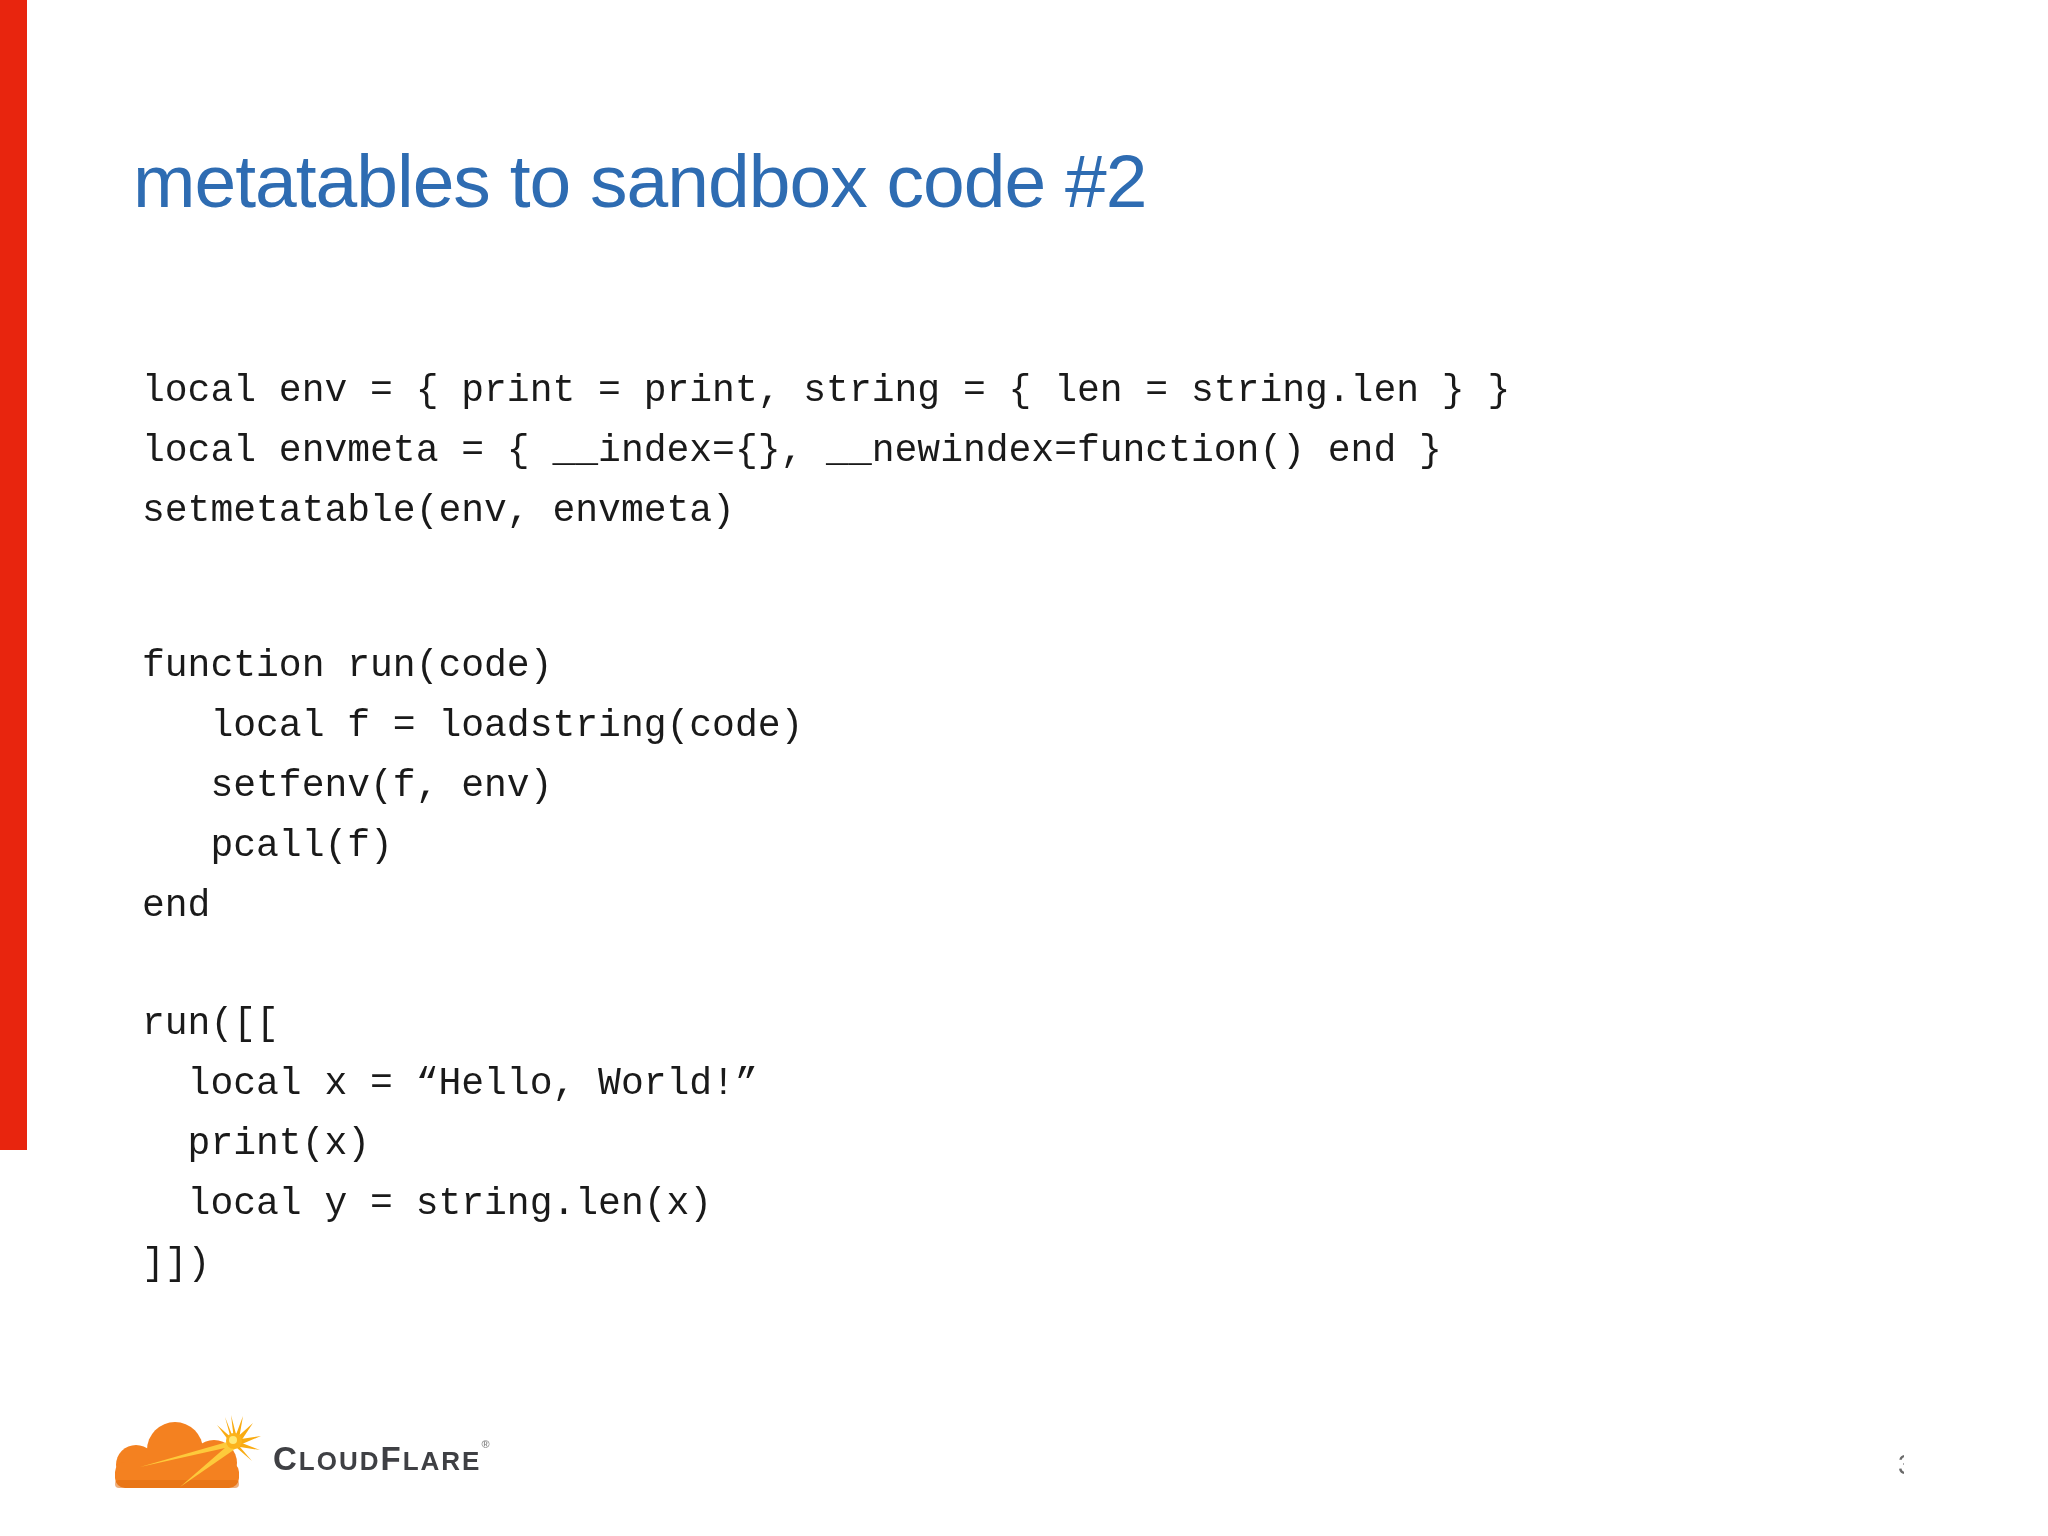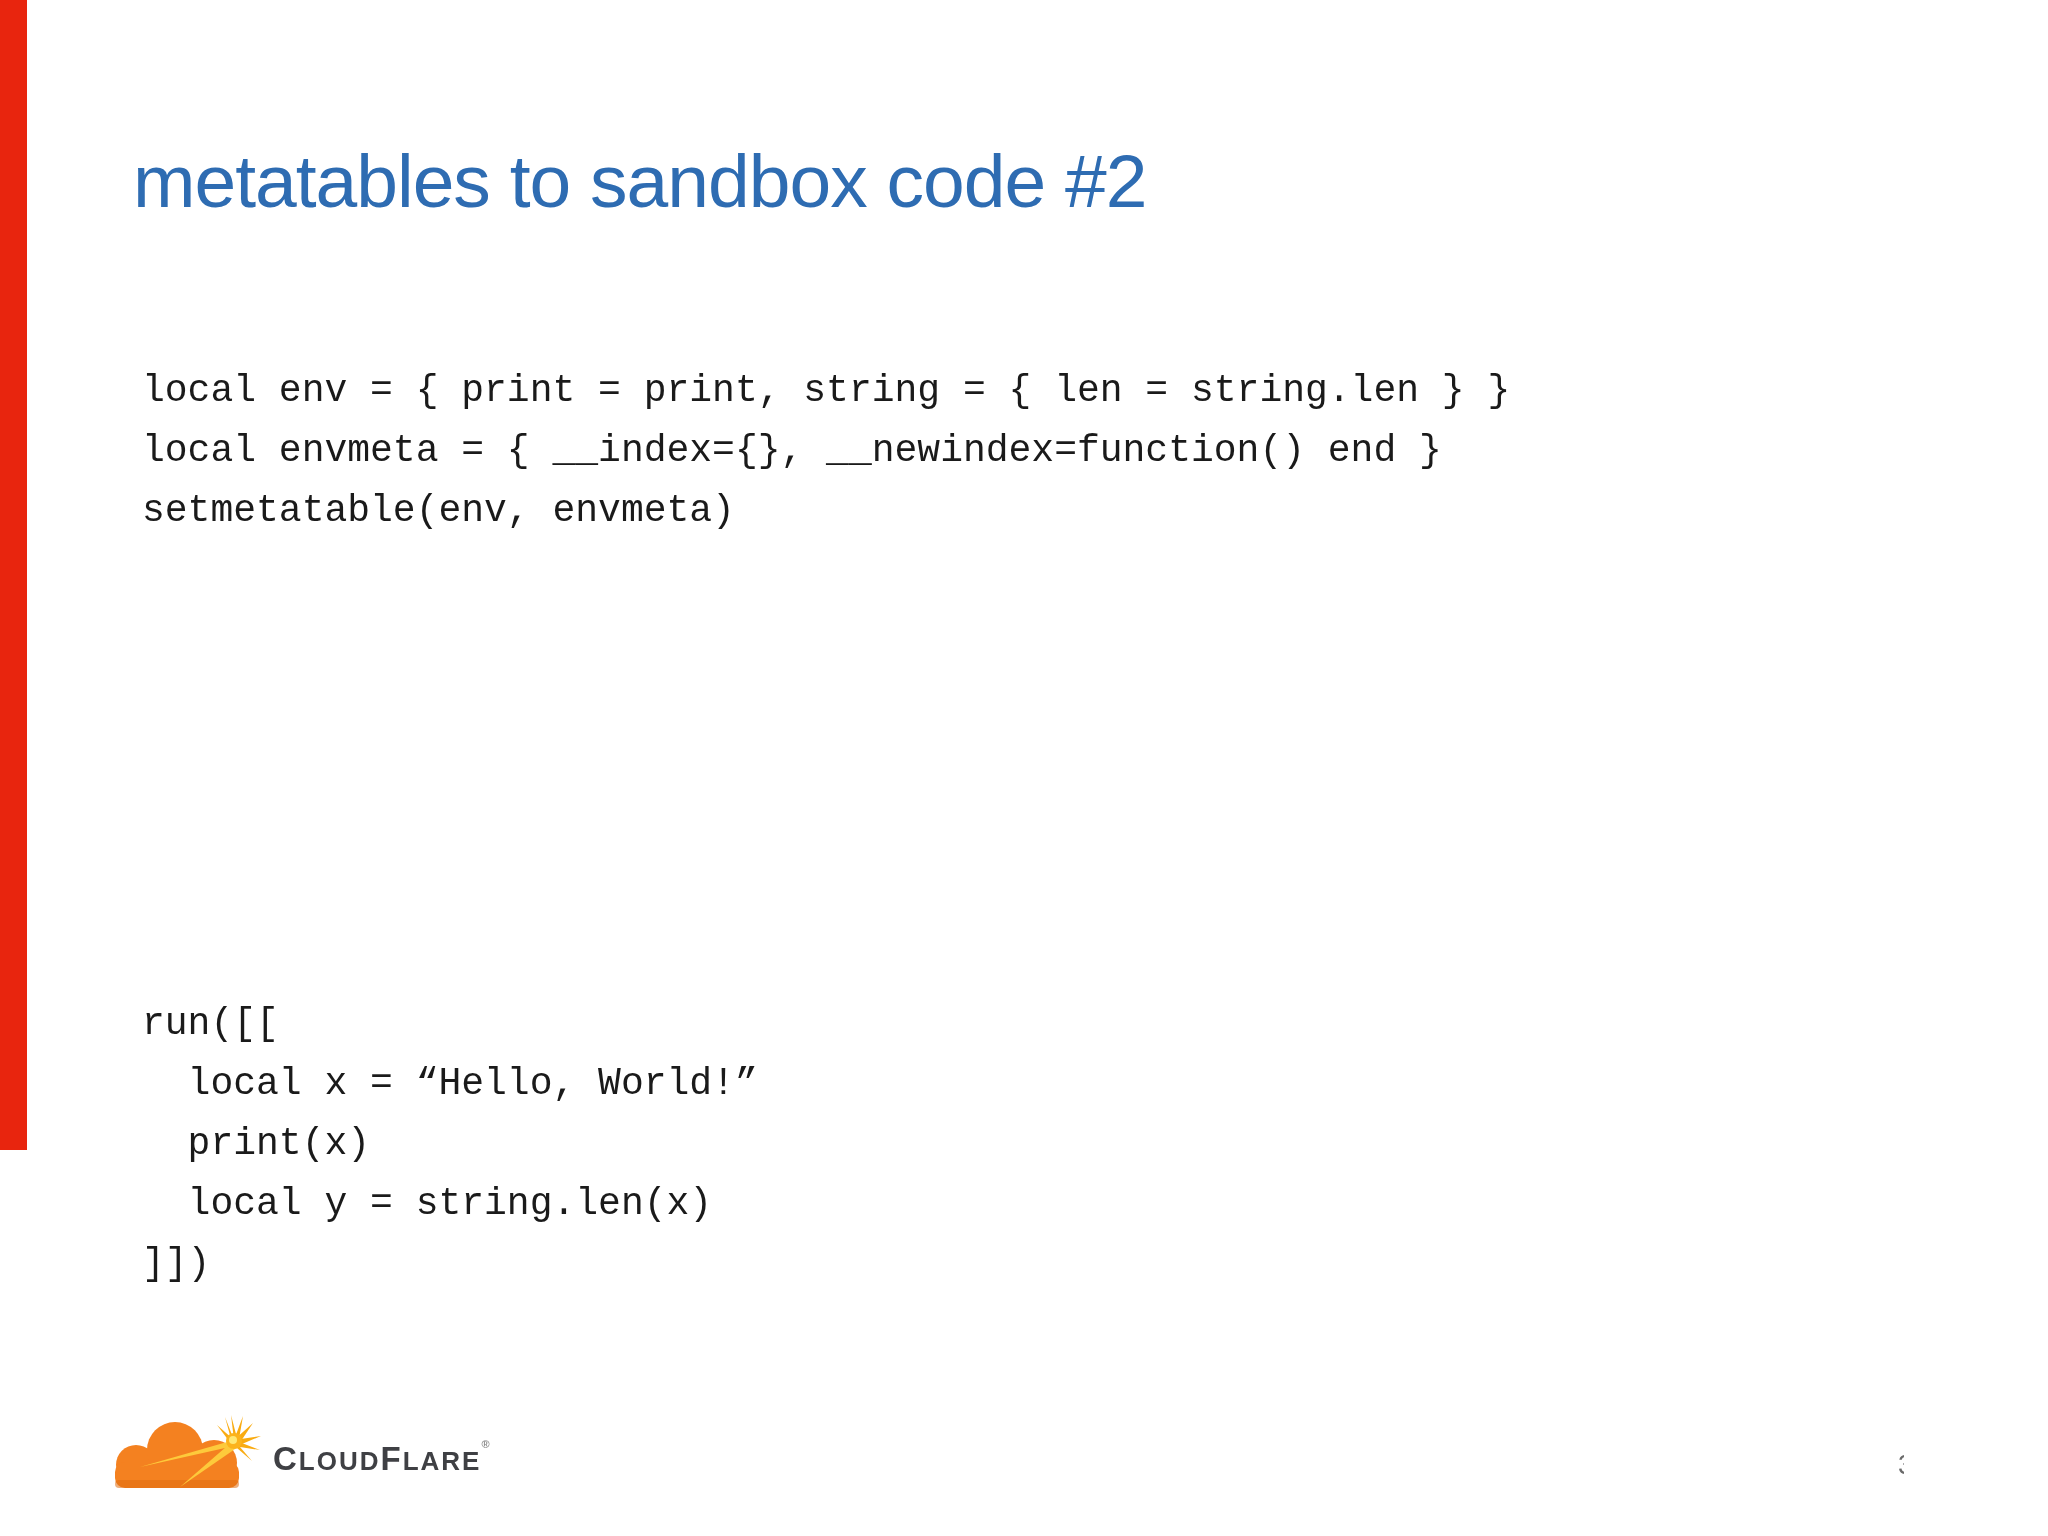--- a/index.html
+++ b/index.html
@@ -79,20 +79,25 @@
 
 <div class="slide">
 
   <div class="red-bar"></div>
 
   <h1 class="title">metatables to sandbox code #2</h1>
 
   <pre class="code code-block-1">local env = { print = print, string = { len = string.len } }
 local envmeta = { __index={}, __newindex=function() end }
 setmetatable(env, envmeta)</pre>
+  <pre class="code code-block-2">function run(code)
+   local f = loadstring(code)
+   setfenv(f, env)
+   pcall(f)
+end</pre>
   <pre class="code code-block-3">run([[
   local x = “Hello, World!”
   print(x)
   local y = string.len(x)
 ]])</pre>
 
   <div class="footer-logo">
     <svg class="cloud-svg" viewBox="0 0 320 168" xmlns="http://www.w3.org/2000/svg">
 
       <g fill="#f48120">

